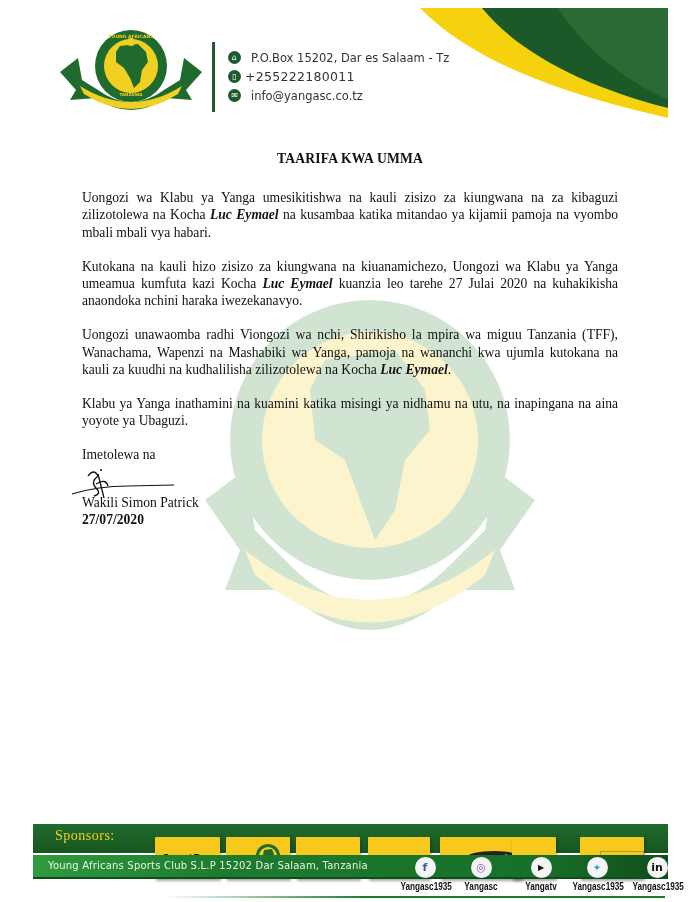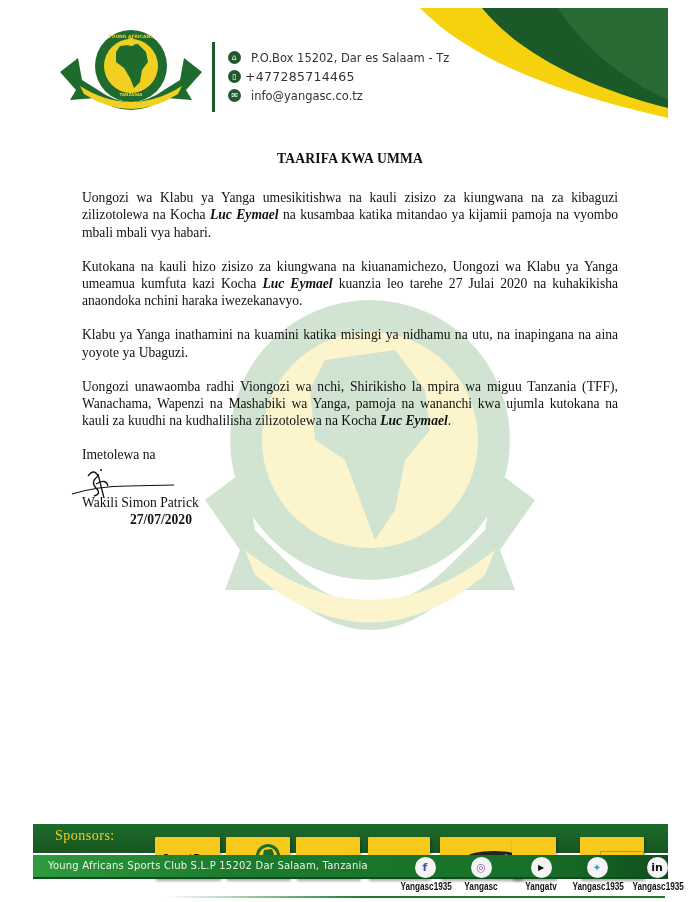--- a/index.html
+++ b/index.html
@@ -21,21 +21,21 @@
 
     
     .doc { position: absolute; left: 82px; top: 150px; width: 536px; font-size: 13.6px; line-height: 17.2px; }
     .doc-title { text-align: center; font-weight: bold; font-size: 13.6px; margin-bottom: 22px; letter-spacing: 0.2px; }
     .para { text-align: justify; margin-bottom: 17px; }
     .para b i, .para i b { font-weight: bold; font-style: italic; }
     .issued { margin-top: 0px; font-family: Liberation Serif, serif; }
     .signature { width: 110px; height: 36px; margin: 0 0 -6px -14px; display: block; }
     .signer-name { }
     .signer-title { font-weight: bold; }
-    .signer-date { font-weight: bold; margin-left: 48px; }
+    .signer-date { font-weight: bold; }
 
     
     .sponsor-bar { position: absolute; left: 33px; top: 824px; width: 635px; height: 29px; background: linear-gradient(#1e6b2c, #17561f); }
     .sponsor-label { position: absolute; left: 55px; top: 828px; font-family: Liberation Serif, serif; font-size: 14px; color: #f2cf1e; letter-spacing: 0.5px; }
     .tile { position: absolute; top: 837px; height: 42px; background: #f7c91c; border-radius: 1px; box-shadow: 1px 2px 3px rgba(0,0,0,0.35); display: flex; align-items: center; justify-content: flex-end; font-family: "DejaVu Sans", sans-serif; }
     .address-bar { position: absolute; left: 33px; top: 855px; width: 635px; height: 24px; background: linear-gradient(90deg, #2f9a3e 0%, #1d7b2e 30%, #177028 80%, #0f4d1c 100%); border-bottom: 2px solid #0f4d1c; }
     .address-text { position: absolute; left: 48px; top: 860px; font-family: "DejaVu Sans", sans-serif; font-size: 10px; color: #e9f5e4; letter-spacing: 0.2px; }
     .social { position: absolute; top: 857px; width: 60px; text-align: center; }
     .social .circle { width: 21px; height: 21px; border-radius: 50%; background: #f4f4f4; margin: 0 auto; display: flex; align-items: center; justify-content: center; font-family: "DejaVu Sans", sans-serif; font-weight: bold; font-size: 11px; }
     .social .handle { font-family: "Liberation Sans", sans-serif; font-weight: bold; font-size: 10px; color: #111; margin-top: 3px; transform: scaleX(0.82); white-space: nowrap; }
@@ -66,21 +66,21 @@
 
 <div class="divider"></div>
 
 <div class="contacts">
   <div class="contact-row">
     <span class="ico">⌂</span>
     <span class="txt">P.O.Box 15202, Dar es Salaam - Tz</span>
   </div>
   <div class="contact-row phone">
     <span class="ico">▯</span>
-    <span class="txt">+477285714465</span>
+    <span class="txt">+255222180011</span>
   </div>
   <div class="contact-row">
     <span class="ico">✉</span>
     <span class="txt">info@yangasc.co.tz</span>
   </div>
 </div>
 
 <svg class="watermark" viewBox="0 0 330 360">
   <path d="M0 200 L40 170 L50 230 L90 270 Q165 340 240 270 L280 230 L290 170 L330 200 L295 250 L310 290 L250 290 Q165 370 80 290 L20 290 L35 250 Z" fill="#2d8a34"></path>
   <path d="M40 250 Q165 350 290 250 L280 275 Q165 370 50 275 Z" fill="#f2d021"></path>
@@ -89,23 +89,23 @@
   <path d="M120 60 L190 50 L220 90 L225 130 L200 160 L190 210 L170 240 L155 200 L140 160 L110 140 L105 90 Z" fill="#2d8a34"></path>
 </svg>
 
 <div class="doc">
   <div class="doc-title">TAARIFA KWA UMMA</div>
 
   <p class="para"><span>Uongozi wa Klabu ya Yanga umesikitishwa na kauli zisizo za kiungwana na za kibaguzi zilizotolewa na Kocha </span><b><i>Luc Eymael</i></b><span> na kusambaa katika mitandao ya kijamii pamoja na vyombo mbali mbali vya habari.</span></p>
 
   <p class="para"><span>Kutokana na kauli hizo zisizo za kiungwana na kiuanamichezo, Uongozi wa Klabu ya Yanga umeamua kumfuta kazi Kocha </span><b><i>Luc Eymael</i></b><span> kuanzia leo tarehe 27 Julai 2020 na kuhakikisha anaondoka nchini haraka iwezekanavyo.</span></p>
 
+  <p class="para"><span>Uongozi unawaomba radhi Viongozi wa nchi, Shirikisho la mpira wa miguu Tanzania (TFF), Wanachama, Wapenzi na Mashabiki wa Yanga, pamoja na wananchi kwa ujumla kutokana na kauli za kuudhi na kudhalilisha zilizotolewa na Kocha </span><b><i>Luc Eymael</i></b><span>.</span></p>
+
   <p class="para"><span>Klabu ya Yanga inathamini na kuamini katika misingi ya nidhamu na utu, na inapingana na aina yoyote ya Ubaguzi.</span></p>
-
-  <p class="para"><span>Uongozi unawaomba radhi Viongozi wa nchi, Shirikisho la mpira wa miguu Tanzania (TFF), Wanachama, Wapenzi na Mashabiki wa Yanga, pamoja na wananchi kwa ujumla kutokana na kauli za kuudhi na kudhalilisha zilizotolewa na Kocha </span><b><i>Luc Eymael</i></b><span>.</span></p>
 
   <div class="issued">Imetolewa na</div>
   <svg class="signature" viewBox="0 0 110 36">
     <path d="M4 30 Q30 22 60 22 L106 21" stroke="#111" stroke-width="1.2" fill="none"></path>
     <path d="M20 12 Q26 4 30 12 Q22 18 28 24 Q34 30 26 32 M30 10 L36 34 M28 20 Q38 14 40 22" stroke="#111" stroke-width="1.3" fill="none"></path>
     <circle cx="33" cy="6" r="1" fill="#111"></circle>
   </svg>
   <div class="signer-name">Wakili Simon Patrick</div>
   <div class="signer-date">27/07/2020</div>
 </div>

